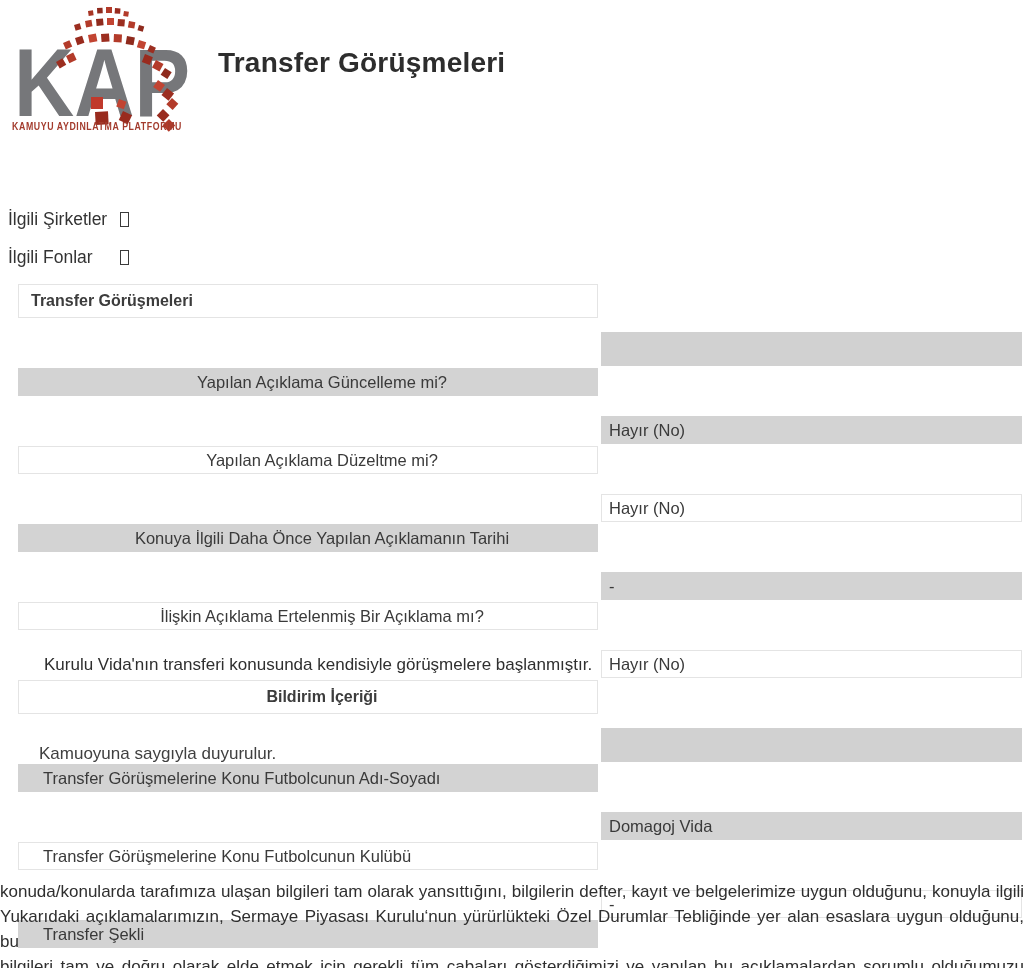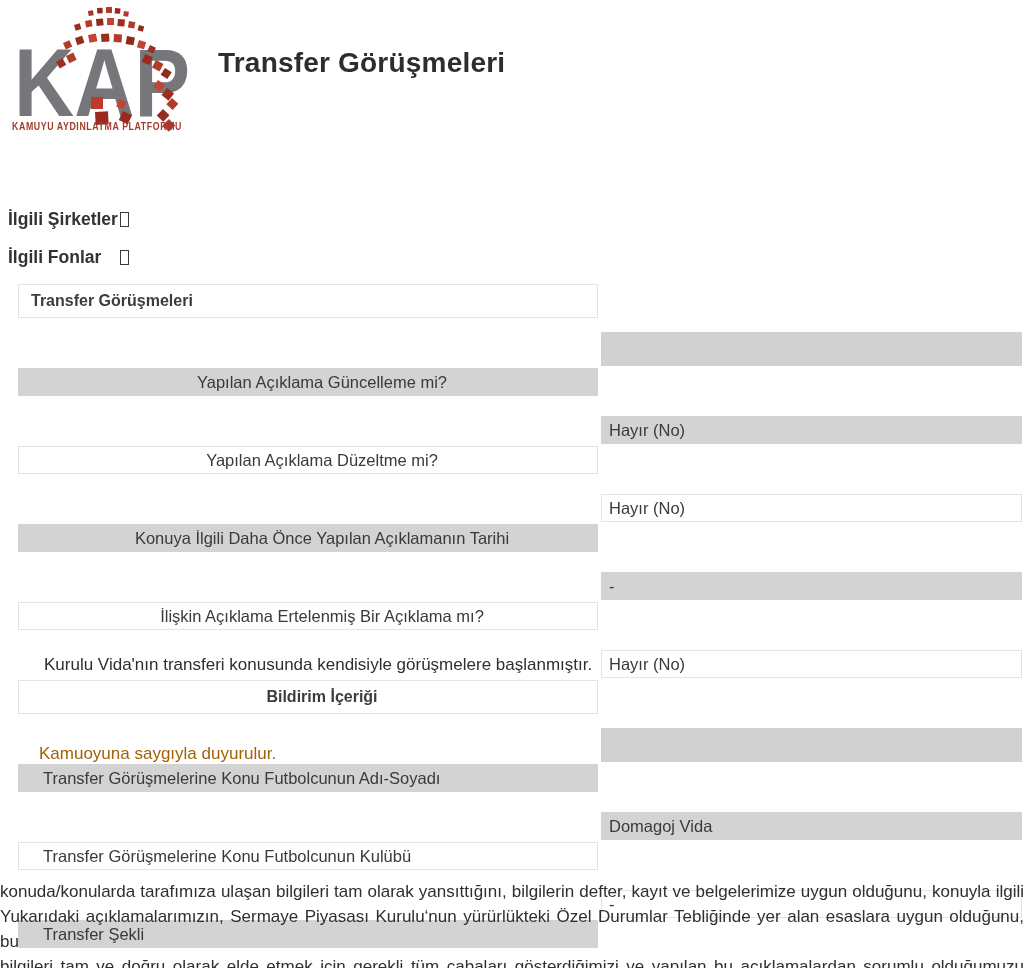--- a/index.html
+++ b/index.html
@@ -16,21 +16,21 @@
     position:absolute; left:218px; top:47px;
     font-size:28px; font-weight:bold; color:#2d2d2d; letter-spacing:0.2px;
   }
 
   
   .related-row { position:absolute; left:8px; height:22px; display:flex; align-items:center; }
   .related-row.companies { top:208px; }
   .related-row.funds { top:246px; }
   .related-label {
     display:inline-block; width:110px;
-    font-size:17.5px; font-weight:bold; color:#333333;
+    font-size:17.5px; font-weight:normal; color:#333333;
   }
   .glyph-box {
     display:inline-block; width:7px; height:13px;
     border:1.5px solid #3a3a3a; margin-left:2px;
   }
 
   
   .dtable { position:absolute; left:18px; top:284px; width:1004px; }
   .trow { display:flex; margin-bottom:2px; }
   .cl {
@@ -49,21 +49,21 @@
   .kind-section .cl, .kind-section .cr { height:34px; line-height:32px; }
   .kind-section .cl { font-weight:bold; font-size:16px; color:#3c3c3c; }
   .kind-section .cr { background:#d1d1d1; border-color:#d1d1d1; }
   .shade .cl, .shade .cr { background:#d3d3d3; border-color:#d3d3d3; }
   .ind0 .cl { padding-left:12px; }
   .ind1 .cl { padding-left:28px;text-align:center; }
   .ind2 .cl { padding-left:24px; }
 
   
   .note-statement { position:absolute; left:44px; top:655px; font-size:17px; color:#2f2f2f; }
-  .note-closing   { position:absolute; left:39px; top:744px; font-size:17px; color:#a16207; }
+  .note-closing   { position:absolute; left:39px; top:744px; font-size:17px; color:#404040; }
 
   
   .disclaimer {
     position:absolute; left:0; top:879px; width:1024px;
     font-size:17px; line-height:25px; color:#2f2f2f;
   }
   .disclaimer .dline { text-align:justify; text-align-last:justify; }
 
   
   .kap-letters { font-family:"Liberation Sans",sans-serif; font-weight:bold; fill:#76777a; }

